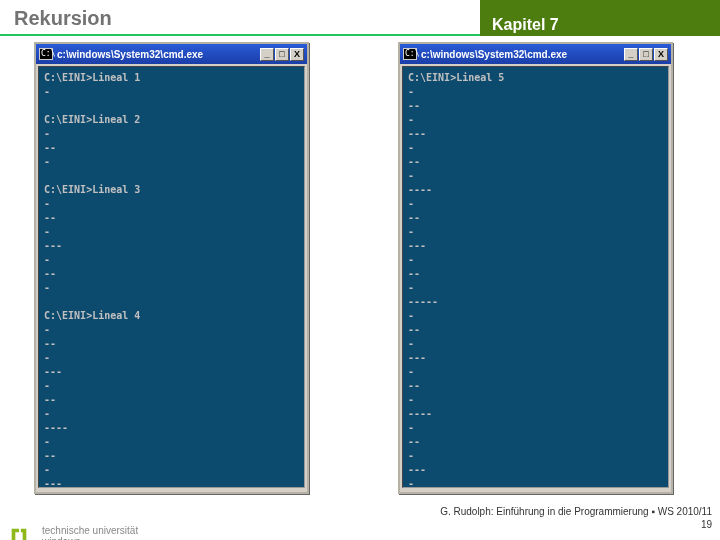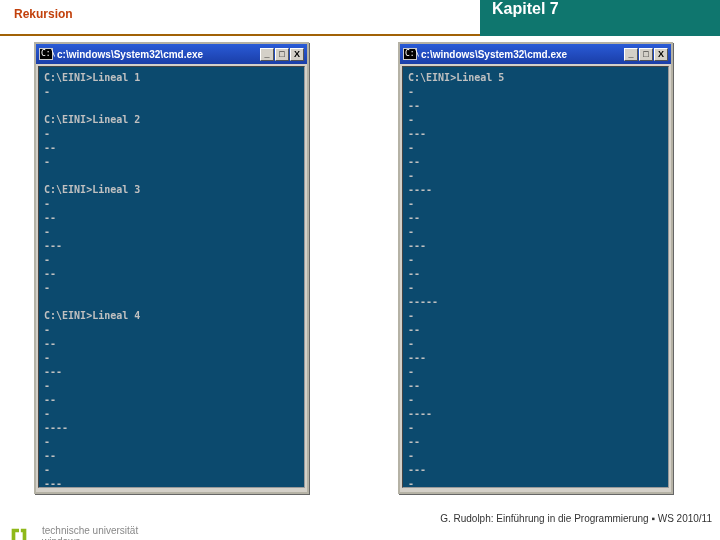--- a/index.html
+++ b/index.html
@@ -12,33 +12,33 @@
     overflow: hidden;
   }
   .header-row {
     display: flex;
     width: 100%;
     height: 36px;
   }
   .header-left {
     flex: 1;
     background: #fff;
-    color: #c2410c;
-    font-size: 12px;
+    color: #737373;
+    font-size: 20px;
     font-weight: bold;
     padding: 7px 14px;
-    border-bottom: 2px solid #a16207;
+    border-bottom: 2px solid #22c55e;
   }
   .header-right {
     width: 240px;
-    background: #0f766e;
+    background: #4d7c0f;
     color: #fff;
     font-size: 16px;
     font-weight: bold;
-    padding: 0 12px;
+    padding: 16px 12px;
   }
   .content {
     position: relative;
     width: 100%;
     height: 460px;
   }
   .cmdwin {
     position: absolute;
     border: 2px solid #b5b2a5;
     background: #d4d0c8;
@@ -179,14 +179,15 @@
           <path d="M4 4 h8 v4 h-4 v12 h-4 z M14 4 h6 v16 h-4 v-12 h-2 z" fill="#8fb81a"></path>
         </svg>
     </span>
     <span>
       <div>technische universität</div>
       <div>windows</div>
     </span>
   </div>
   <div class="credits">
     <div>G. Rudolph: Einführung in die Programmierung ▪ WS 2010/11</div>
+    <div>19</div>
   </div>
 </div>
 
 </body></html>

